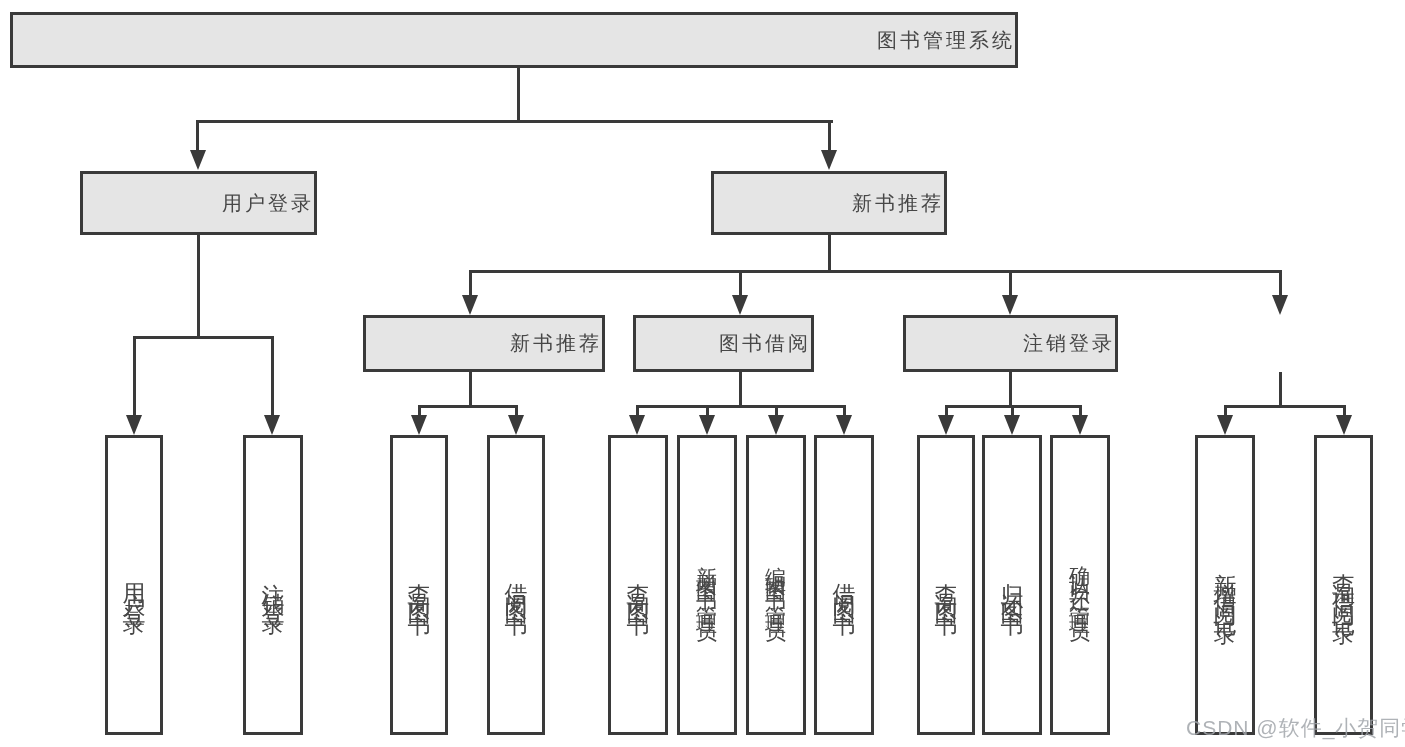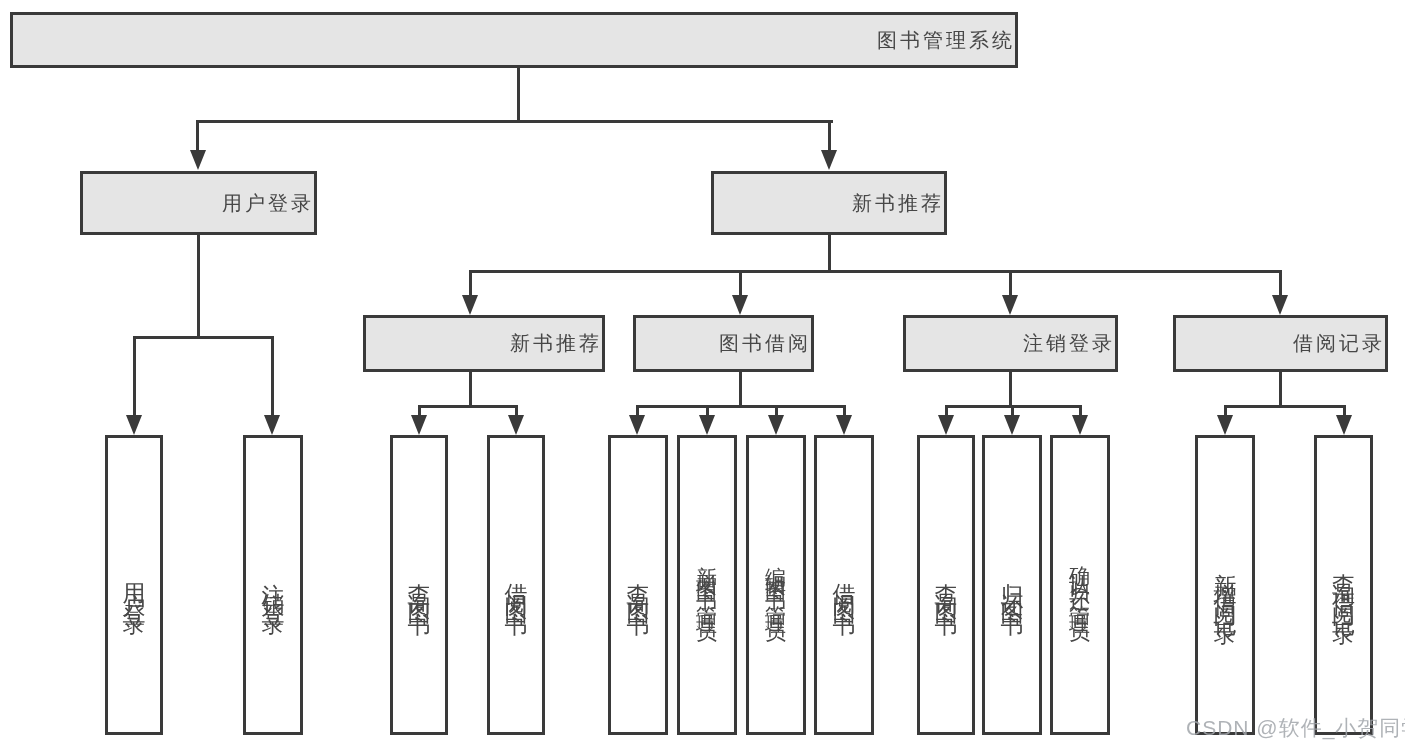--- a/index.html
+++ b/index.html
@@ -106,23 +106,20 @@
 
   <div class="box" style="left:363px;top:315px;width:242px;height:57px;">
     <span>新书推荐</span>
   </div>
   <div class="box" style="left:633px;top:315px;width:181px;height:57px;">
     <span>图书借阅</span>
   </div>
   <div class="box" style="left:903px;top:315px;width:215px;height:57px;">
     <span>注销登录</span>
   </div>
-  <div class="box" style="left:1173px;top:315px;width:215px;height:57px;">
-    <span>借阅记录</span>
-  </div>
 
   <div class="vl" style="left:469px;top:372px;height:35px;"></div>
   <div class="hl" style="left:418px;top:405px;width:100px;"></div>
   <div class="vl" style="left:418px;top:405px;height:12px;"></div>
   <div class="arrow" style="left:411px;top:415px;"></div>
   <div class="vl" style="left:515px;top:405px;height:12px;"></div>
   <div class="arrow" style="left:508px;top:415px;"></div>
 
   <div class="vl" style="left:739px;top:372px;height:35px;"></div>
   <div class="hl" style="left:636px;top:405px;width:209px;"></div>

